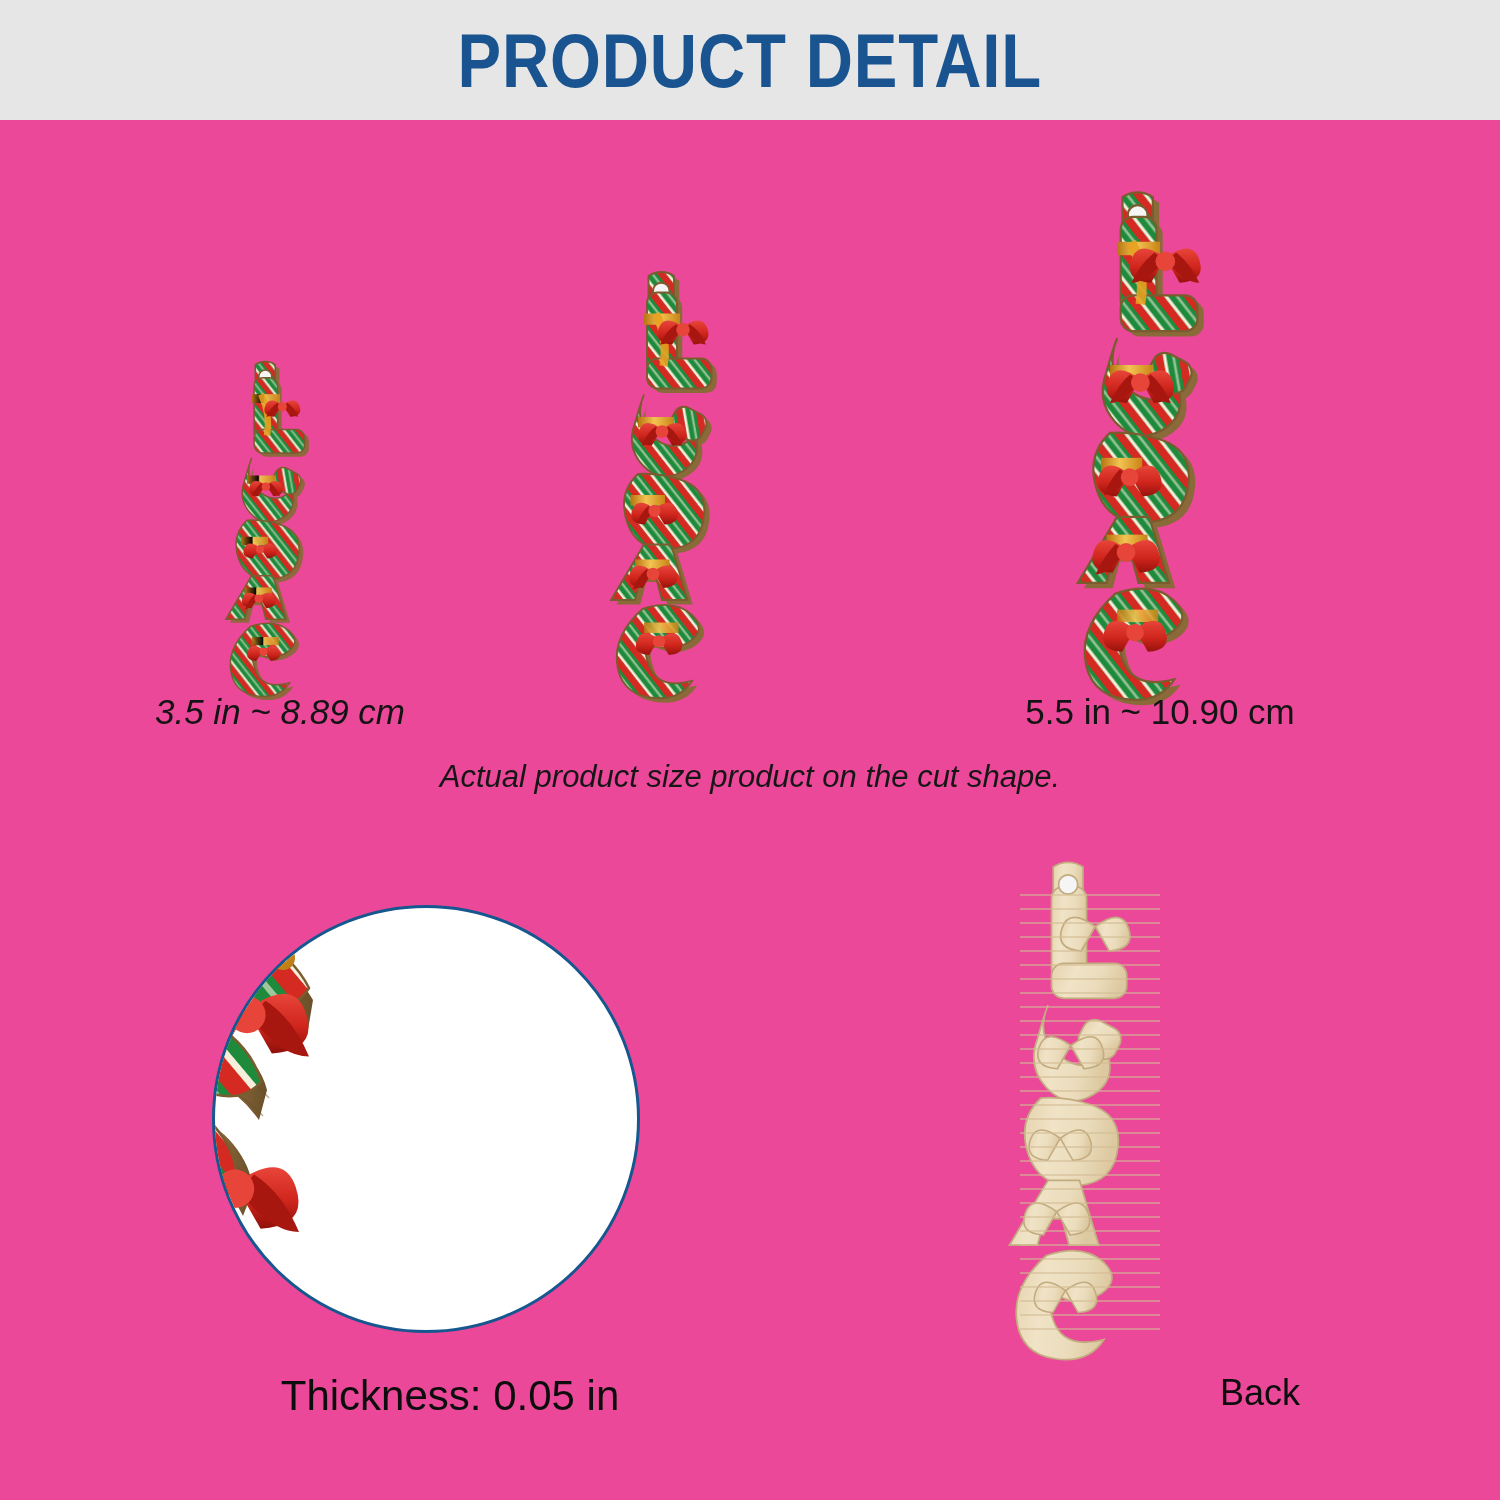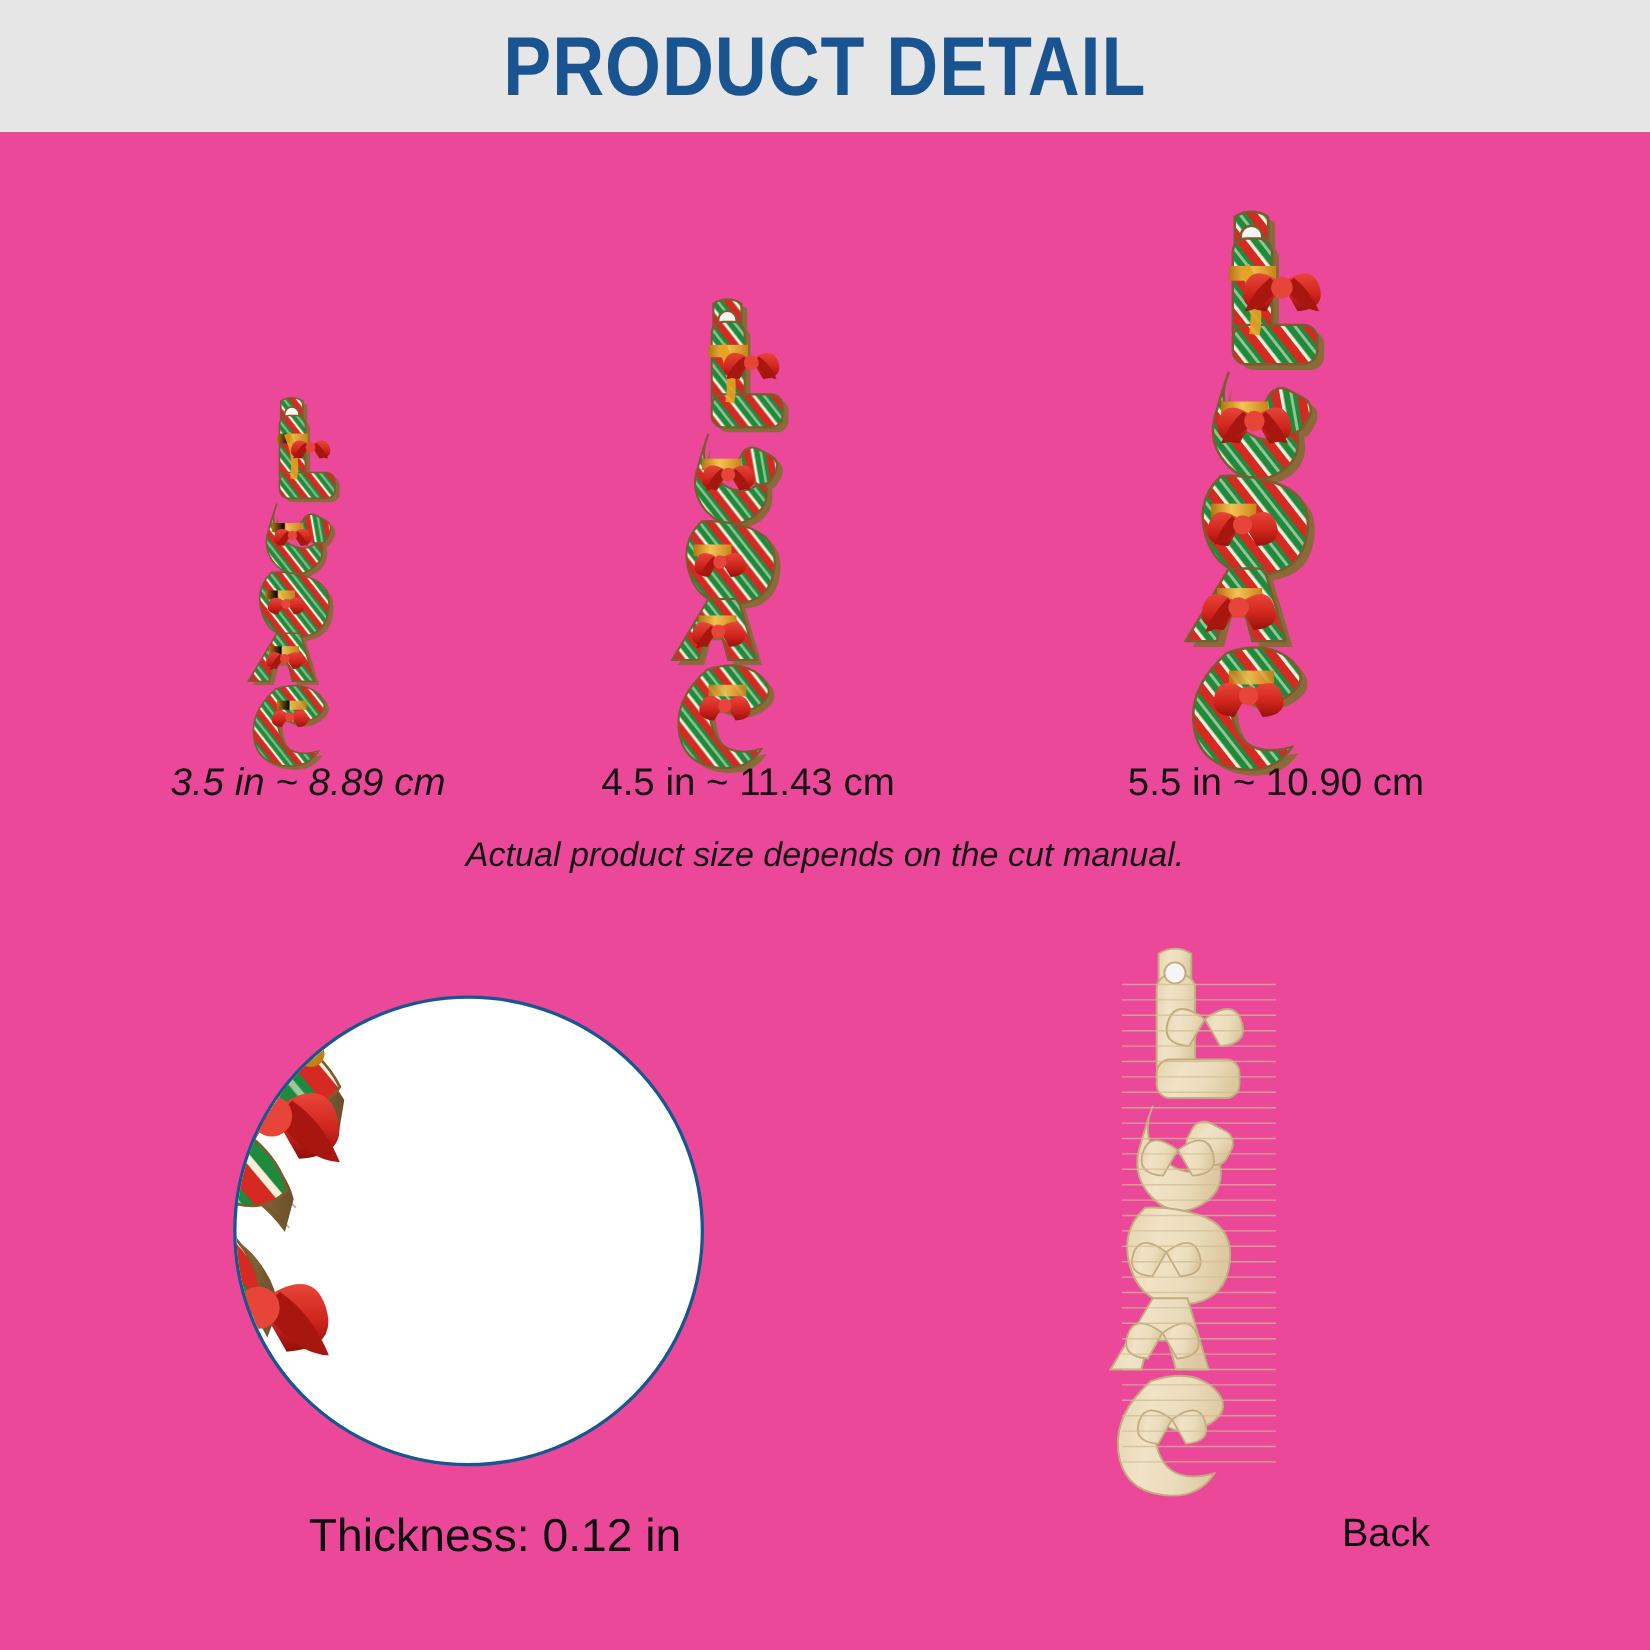--- a/index.html
+++ b/index.html
@@ -354,26 +354,25 @@
             <path d="M0 0 q30 -22 38 2 q8 24 -22 26 z" fill="url(#bowg-l)"></path>
             <circle cx="0" cy="4" r="11" fill="#e8453a"></circle>
           </g>
         </g>
       </svg>
     </div>
   </div>
 
   <div class="size-labels">
     <div class="size-label lbl-1">3.5 in ~ 8.89 cm</div>
-    <div class="size-label lbl-2">4.5 in ~ 11.43 cm</div>
     <div class="size-label lbl-3">5.5 in ~ 10.90 cm</div>
   </div>
 
   <div class="disclaimer">
-    <div>Actual product size depends on the cut manual.</div>
+    <div>Actual product size product on the cut shape.</div>
   </div>
 
   <div class="thickness-zone">
     <div class="mag-circle">
       <svg class="mag-clip" width="428" height="428" viewBox="0 0 428 428">
         <defs>
           <pattern id="candy-z" width="54" height="54" patternUnits="userSpaceOnUse" patternTransform="rotate(-40)">
             <rect width="54" height="54" fill="#1e8a3c"></rect>
             <rect x="0" width="19" height="54" fill="#d42a22"></rect>
             <rect x="19" width="7" height="54" fill="#f5efdc"></rect>
@@ -440,21 +439,21 @@
             <path d="M0 0 q-30 -22 -38 2 q-8 24 22 26 z" fill="url(#bowg-z)"></path>
             <path d="M0 0 q30 -22 38 2 q8 24 -22 26 z" fill="url(#bowg-z)"></path>
             <path d="M-2 4 q-20 26 -38 26 q10 -24 28 -36z" fill="#a8170f"></path>
             <path d="M2 4 q20 26 38 26 q-10 -24 -28 -36z" fill="#a8170f"></path>
             <circle cx="0" cy="3" r="12" fill="#e8453a"></circle>
           </g>
         </g>
       </svg>
     </div>
   </div>
-  <div class="thickness-label">Thickness: 0.12 in</div>
+  <div class="thickness-label">Thickness: 0.05 in</div>
 
   <div class="back-zone">
     <svg width="300" height="490" viewBox="0 0 200 560">
       <defs>
         <linearGradient id="woodfill" x1="0" y1="0" x2="1" y2="0.2">
           <stop offset="0%" stop-color="#e5d3ae"></stop>
           <stop offset="35%" stop-color="#f0e3c6"></stop>
           <stop offset="70%" stop-color="#eadcbb"></stop>
           <stop offset="100%" stop-color="#ddc9a1"></stop>
         </linearGradient>

